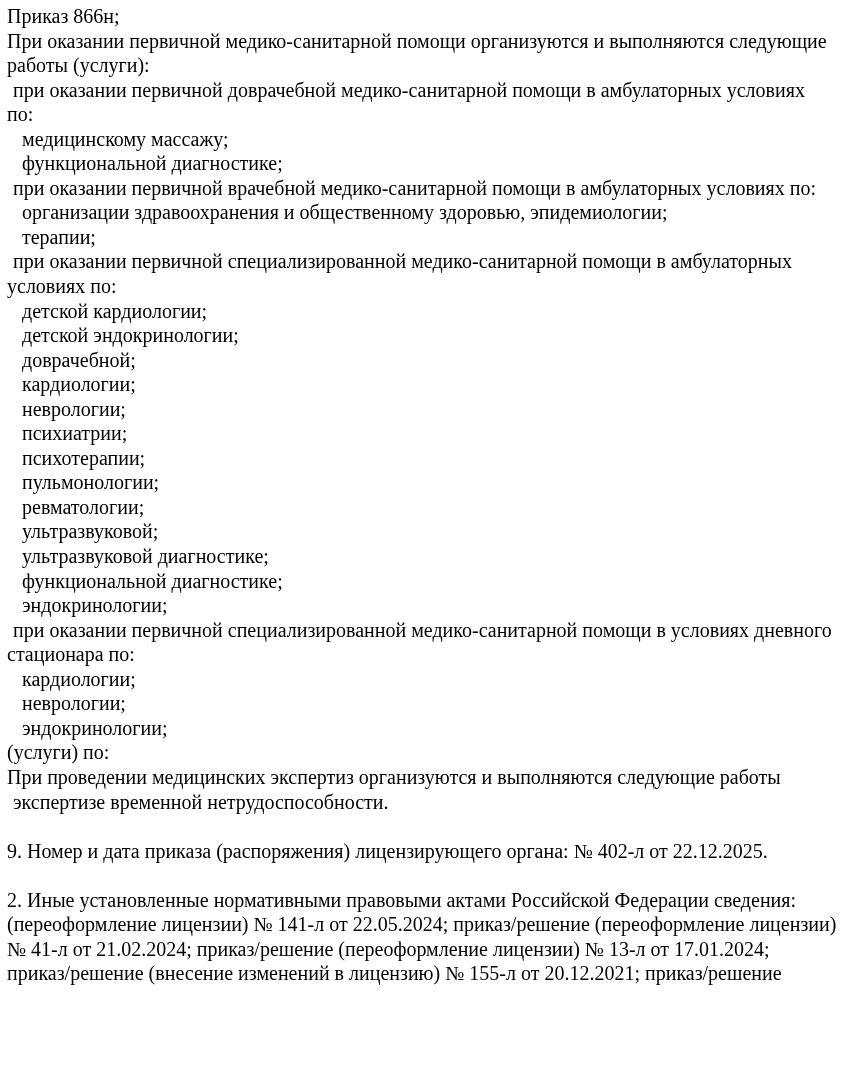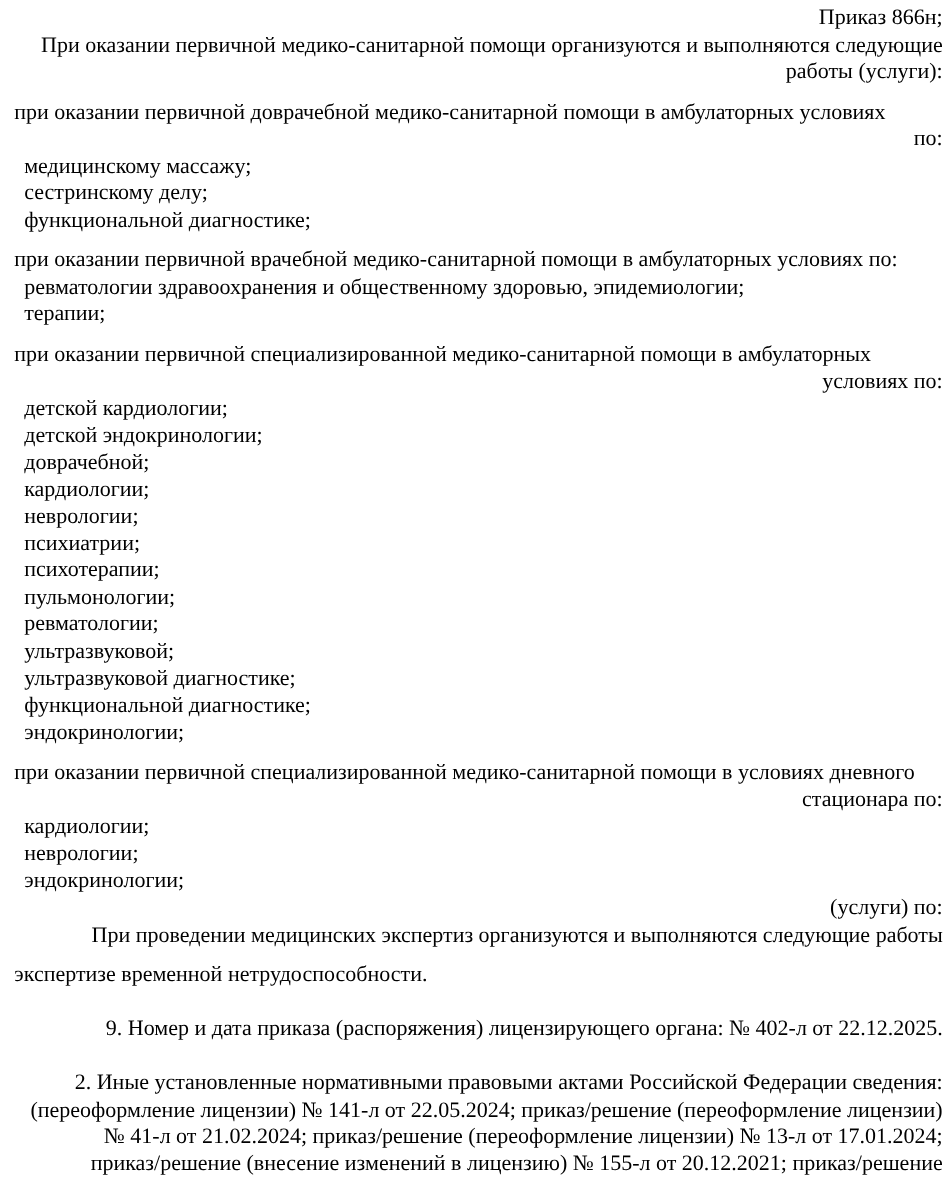--- a/index.html
+++ b/index.html
@@ -18,39 +18,38 @@
     padding: 4px 5px 0 7px;
     font-family: "Liberation Serif", "DejaVu Serif", serif;
     font-size: 20px;
     line-height: 24.55px;
   }
   .line {
     white-space: pre;
     min-height: 24.55px;
     text-align: left;
   }
-  .indent-0 { padding-left: 0; text-align: right; }
-  .indent-1 { padding-left: 6px; margin-top: 12px; }
+  .indent-0 { padding-left: 0; }
+  .indent-1 { padding-left: 6px; }
   .indent-2 { padding-left: 15px; }
 </style>
 </head>
 <body>
 
 <div class="page">
   <div class="doc" id="doc-lines">
       <div class="line indent-0">Приказ 866н;</div>
       <div class="line indent-0">При оказании первичной медико-санитарной помощи организуются и выполняются следующие</div>
       <div class="line indent-0">работы (услуги):</div>
       <div class="line indent-1">при оказании первичной доврачебной медико-санитарной помощи в амбулаторных условиях</div>
       <div class="line indent-0">по:</div>
       <div class="line indent-2">медицинскому массажу;</div>
-      <div class="line indent-2">сестринскому делу;</div>
       <div class="line indent-2">функциональной диагностике;</div>
       <div class="line indent-1">при оказании первичной врачебной медико-санитарной помощи в амбулаторных условиях по:</div>
-      <div class="line indent-2">ревматологии здравоохранения и общественному здоровью, эпидемиологии;</div>
+      <div class="line indent-2">организации здравоохранения и общественному здоровью, эпидемиологии;</div>
       <div class="line indent-2">терапии;</div>
       <div class="line indent-1">при оказании первичной специализированной медико-санитарной помощи в амбулаторных</div>
       <div class="line indent-0">условиях по:</div>
       <div class="line indent-2">детской кардиологии;</div>
       <div class="line indent-2">детской эндокринологии;</div>
       <div class="line indent-2">доврачебной;</div>
       <div class="line indent-2">кардиологии;</div>
       <div class="line indent-2">неврологии;</div>
       <div class="line indent-2">психиатрии;</div>
       <div class="line indent-2">психотерапии;</div>

